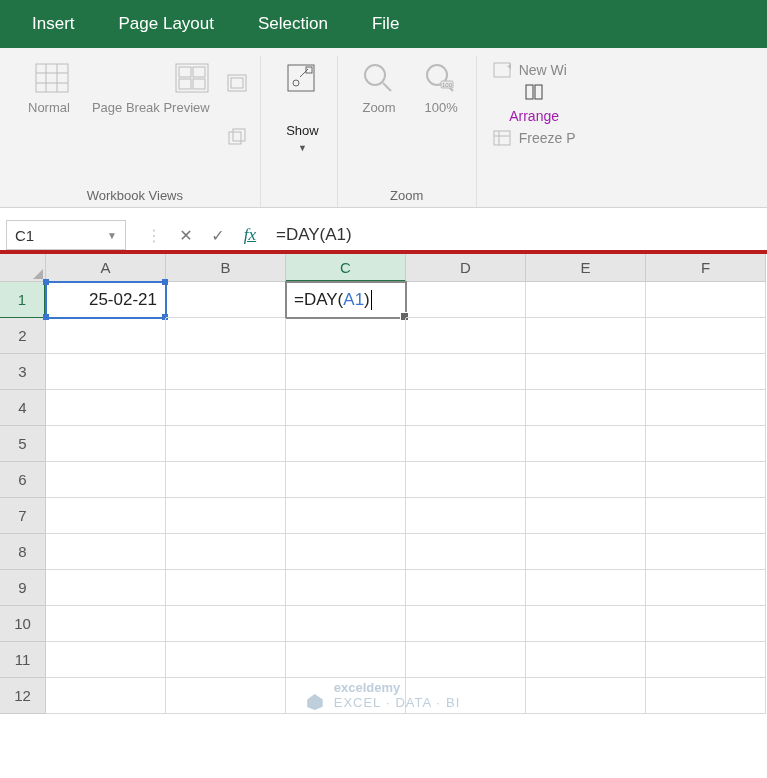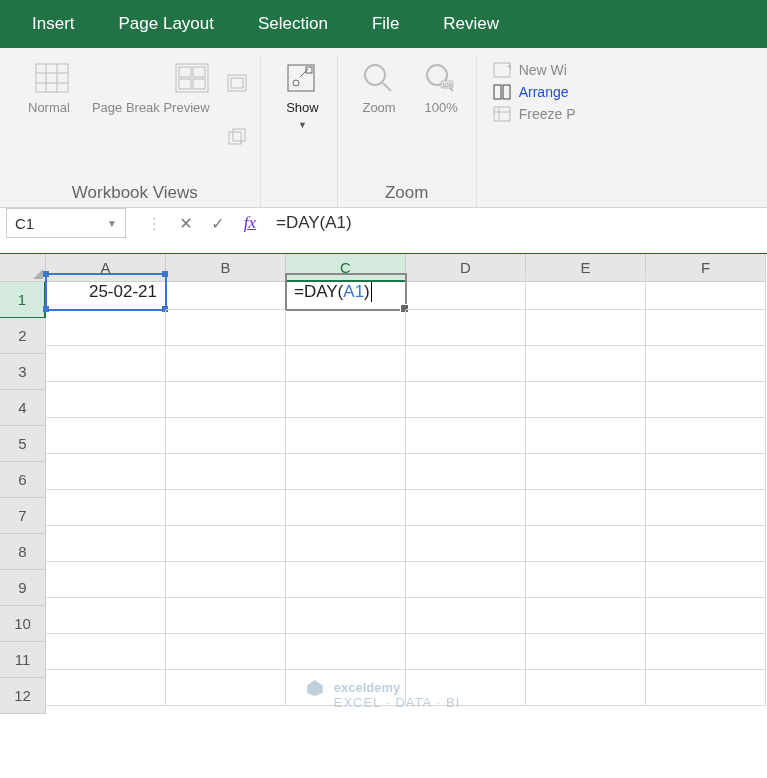--- a/index.html
+++ b/index.html
@@ -7,79 +7,78 @@
 
 
 .menubar { background: #217346; height: 48px; display: flex; align-items: center; padding-left: 10px; }
 .menubar .tab { color: #fff; font-size: 17px; padding: 0 22px; height: 48px; display: flex; align-items: center; cursor: pointer; }
 
 
 .ribbon { background: #f3f3f3; border-bottom: 1px solid #d4d4d4; height: 160px; display: flex; padding: 8px 10px 0 10px; }
 .group { display: flex; flex-direction: column; align-items: center; padding: 0 10px; border-right: 1px solid #e0e0e0; }
 .group:last-child { border-right: none; }
 .group-content { display: flex; align-items: flex-start; gap: 6px; flex: 1; }
-.group-label { font-size: 17px; color: #666; padding: 6px 0 4px; }
+.group-label { font-size: 13px; color: #666; padding: 6px 0 4px; }
 .rbtn { display: flex; flex-direction: column; align-items: flex-end; justify-content: flex-start; padding: 4px 8px; color: #888; font-size: 13px; text-align: center; min-width: 56px; cursor: default; }
-.rbtn.active { color: #222; }
+.rbtn.active { color: #222; gap: 23px; }
 .rbtn .ico { width: 36px; height: 36px; margin-bottom: 4px; display: flex; align-items: center; justify-content: center; }
 .rbtn .lbl { line-height: 1.2; }
 .rbtn-sm { width: 26px; height: 26px; display:flex; align-items:center; justify-content:center; color:#888; margin-top:10px;}
 .winopts { display:flex; flex-direction:column; gap:6px; padding:6px 4px 0 6px; color:#888; font-size:14px; }
 .winopts .row { display:flex; align-items:center; gap:8px; white-space:nowrap; }
-.winopts .row.active { color:#1d4ed8; }
-
-
-.formulabar { height: 46px; display:flex; align-items:flex-start; border-bottom:1px solid #b91c1c; background:#fff; padding:0 6px; }
+.winopts .row.active { color:#a21caf;flex-direction:column; }
+
+
+.formulabar { height: 46px; display:flex; align-items:flex-end; border-bottom:4px solid #b91c1c; background:#fff; padding:0 6px; }
 .namebox { width:120px; height:30px; border:1px solid #ccc; display:flex; align-items:center; padding:0 8px; font-size:15px; color:#333; background:#fff; }
 .namebox .dd { margin-left:auto; font-size:10px; color:#888; }
 .fbtn { width:32px; height:30px; display:flex; align-items:center; justify-content:center; color:#777; font-size:16px; }
-.fx { font-style:italic; font-family:'Times New Roman',serif; font-size:17px; color:#6d28d9;text-decoration:underline; }
+.fx { font-style:italic; font-family:'Times New Roman',serif; font-size:17px; color:#0f766e;text-decoration:underline; }
 .formula-input { flex:1; height:30px; border:none; padding:0 10px; font-size:17px; color:#333; outline:none; }
 
 
 .grid-wrap { position:relative; user-select:none; }
 .corner { position:absolute; left:0; top:0; width:46px; height:28px; background:#e6e6e6; border-right:1px solid #ccc; border-bottom:1px solid #ccc; display:flex; align-items:flex-end; justify-content:flex-end; padding:2px; }
 .corner::after{content:""; width:0;height:0;border-left:10px solid transparent;border-bottom:10px solid #b0b0b0;}
 .colheads { position:absolute; left:46px; top:0; height:28px; display:flex; }
 .colhead { width:120px; height:28px; background:#e6e6e6; border-right:1px solid #ccc; border-bottom:1px solid #ccc; display:flex; align-items:center; justify-content:center; font-size:15px; color:#555; }
 .rowheads { position:absolute; left:0; top:28px; width:46px; }
 .rowhead { height:36px; background:#e6e6e6; border-right:1px solid #ccc; border-bottom:1px solid #ccc; display:flex; align-items:center; justify-content:center; font-size:15px; color:#555; }
-.cells { position:absolute; left:46px; top:20px; }
+.cells { position:absolute; left:46px; top:28px; }
 .cellrow { display:flex; }
 .cell { width:120px; height:36px; border-right:1px solid #d9d9d9; border-bottom:1px solid #d9d9d9; font-size:17px; color:#222; display:flex; align-items:center; padding:0 8px; position:relative; }
 
 
 .colhead.sel, .rowhead.sel { background:#d3eadd; color:#217346; border-bottom-color:#217346; }
 .colhead.sel { border-bottom:2px solid #217346; }
 .rowhead.sel { border-right:2px solid #217346; }
 .cell.ref-a1 { outline:2px solid #3a76d0; outline-offset:-1px; justify-content:flex-end; }
 .cell.ref-a1::before, .cell.ref-a1::after { content:""; position:absolute; width:6px; height:6px; background:#3a76d0; }
 .cell.ref-a1::before { left:-3px; top:-3px; }
 .cell.ref-a1::after { right:-3px; bottom:-3px; }
 .cb1 { position:absolute; width:6px;height:6px;background:#3a76d0; right:-3px; top:-3px;}
 .cb2 { position:absolute; width:6px;height:6px;background:#3a76d0; left:-3px; bottom:-3px;}
 .cell.active { outline:2px solid #888; outline-offset:-1px; }
 .cell.active .caret { display:inline-block; width:1px; height:20px; background:#000; margin-left:1px; animation: none; }
 .formula-text .ref { color:#3a76d0; }
 .cell.active::after{content:"";position:absolute;right:-4px;bottom:-4px;width:7px;height:7px;background:#666;border:1px solid #fff;}
 
-.watermark { position:absolute; left:50%; top:680px; transform:translateX(-50%); display:flex; align-items:flex-start; gap:11px; color:#b8c9d8; font-size:13px; opacity:.9;}
+.watermark { position:absolute; left:50%; top:680px; transform:translateX(-50%); display:flex; align-items:flex-end; gap:11px; color:#b8c9d8; font-size:13px; opacity:.9;}
 .watermark .logo { width:16px;height:16px; background:#b8c9d8; clip-path: polygon(50% 0,100% 35%,100% 80%,50% 100%,0 80%,0 35%);}
 
 svg { display:block; }
 </style>
 </head>
 <body>
 
 <div class="menubar">
   <div class="tab">Insert</div>
   <div class="tab">Page Layout</div>
   <div class="tab">Selection</div>
   <div class="tab">File</div>
-  <div class="tab">Review</div>
 </div>
 
 <div class="ribbon">
   <div class="group">
     <div class="group-content">
       <div class="rbtn">
         <span class="ico">
           <svg width="34" height="30">
               <rect x="1" y="1" width="32" height="28" fill="none" stroke="#bbb"></rect>
               <line x1="1" y1="10" x2="33" y2="10" stroke="#bbb"></line>

